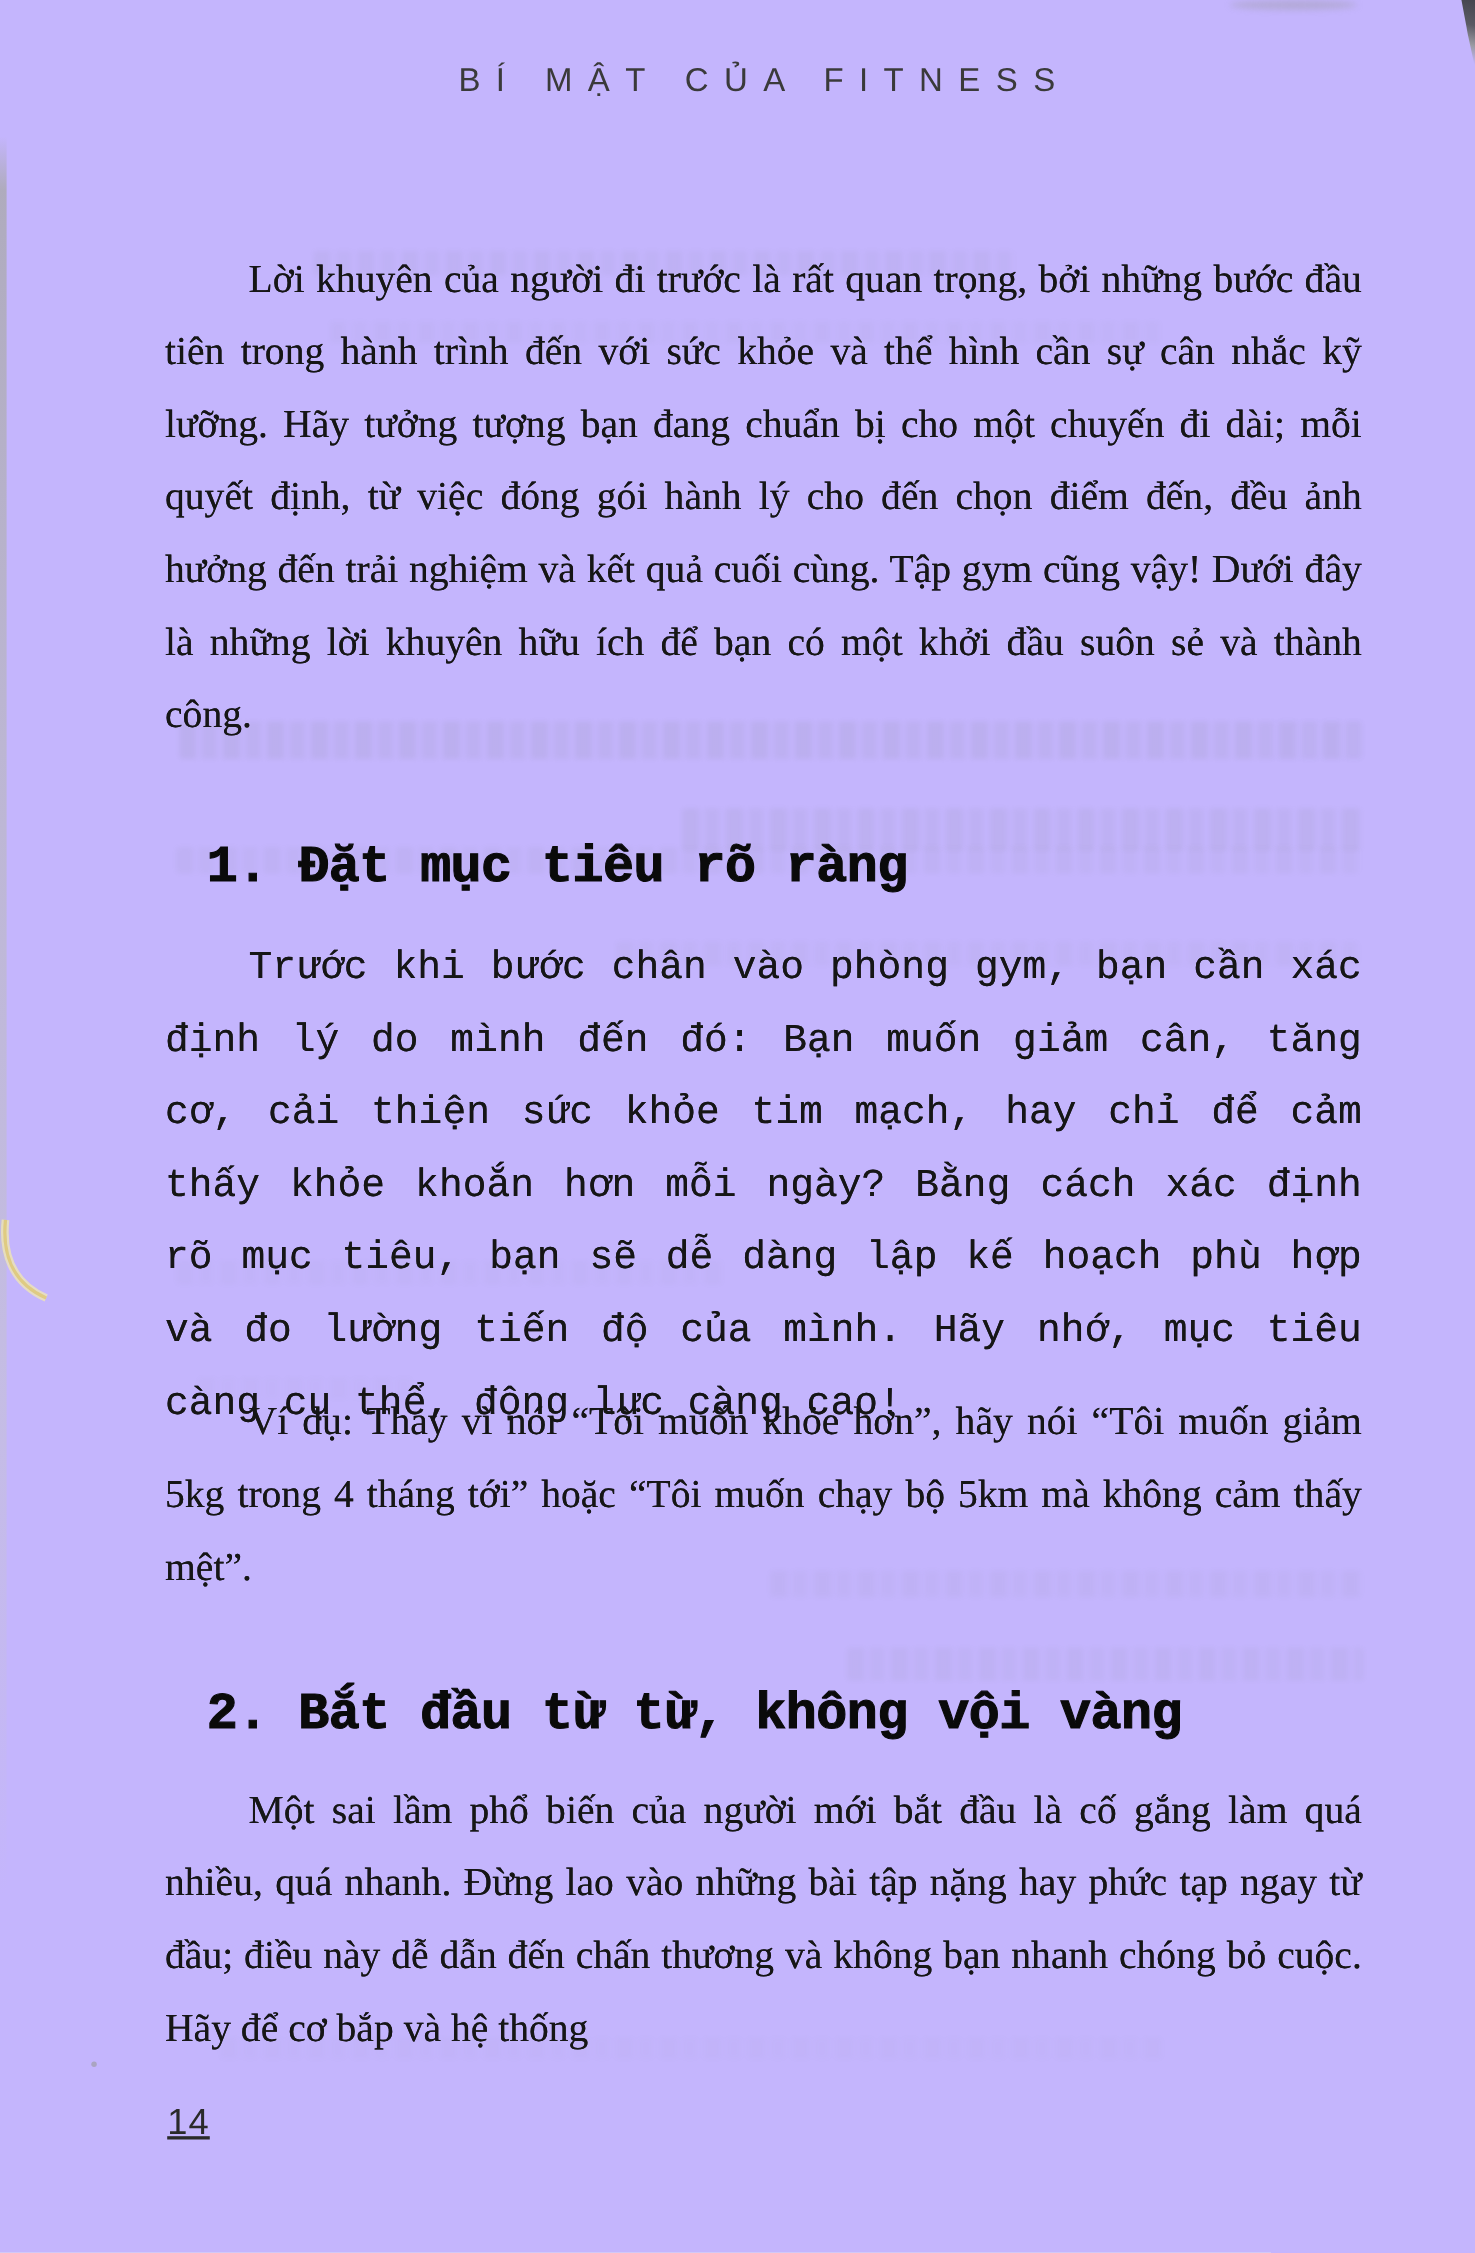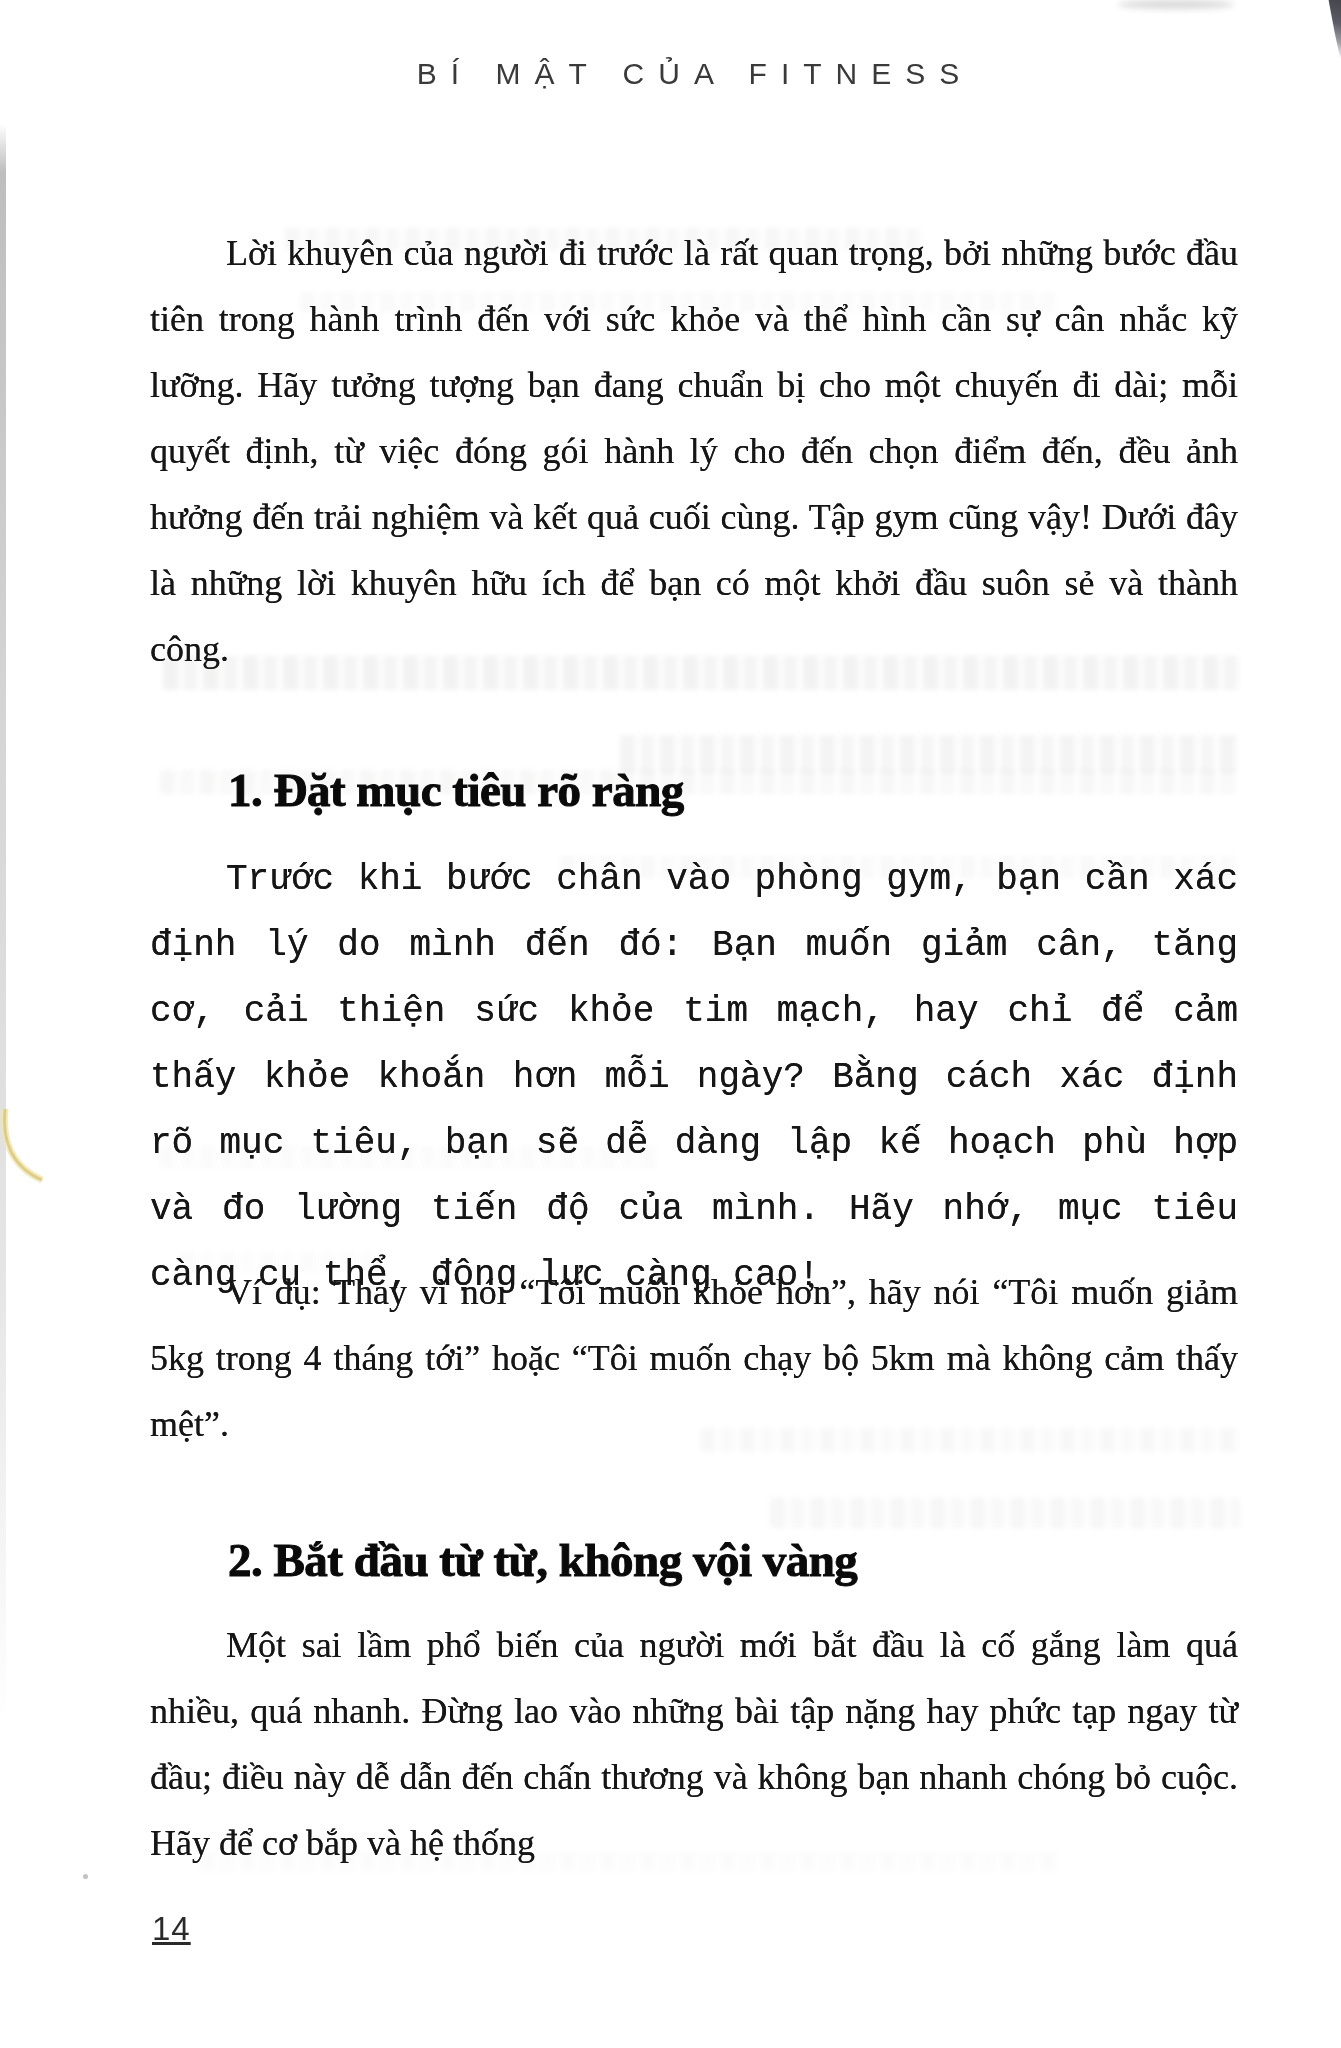--- a/index.html
+++ b/index.html
@@ -1,19 +1,19 @@
 <!DOCTYPE html>
 <html><head>
 <meta charset="utf-8">
 <style>
   html,body{margin:0;padding:0;background:#e9e9e9;}
   .page{
     position:relative;
     width:1341px;height:2048px;
-    background:#ffffff;
+    background:#c4b5fd;
     overflow:hidden;
     font-family:"Liberation Serif", serif;
   }
   
   .left-strip{
     position:absolute;left:0;top:124px;width:6px;height:1600px;
     background:linear-gradient(180deg,
       rgba(160,160,160,0) 0%,
       rgba(168,168,168,.75) 3%,
       rgba(183,183,183,.60) 35%,
@@ -54,23 +54,23 @@
   }
   .body-para{
     position:absolute;z-index:2;left:150px;width:1088px;
     font-size:36px;line-height:66px;
     text-align:justify;text-indent:76px;
     color:#161616;
     text-shadow:0 0 .6px rgba(22,22,22,.9);
   }
   .heading{
     position:absolute;z-index:2;left:188px;
-    font-family:Liberation Serif, serif;
+    font-family:Liberation Mono, monospace;
     font-weight:700;font-size:47px;line-height:62px;
-    letter-spacing:-.5px;color:#0a0a0a;margin-left:40px;
+    letter-spacing:-.5px;color:#0a0a0a;
     -webkit-text-stroke:1px #0a0a0a;
   }
   #p1{top:184px;}
   #h1{top:720px;}
   #p2{top:811px;font-family:Liberation Mono, monospace;}
   #p3{top:1223px;}
   #h2{top:1490px;}
   #p4{top:1576px;}
   .page-number{
     position:absolute;z-index:2;left:152px;top:1910px;

